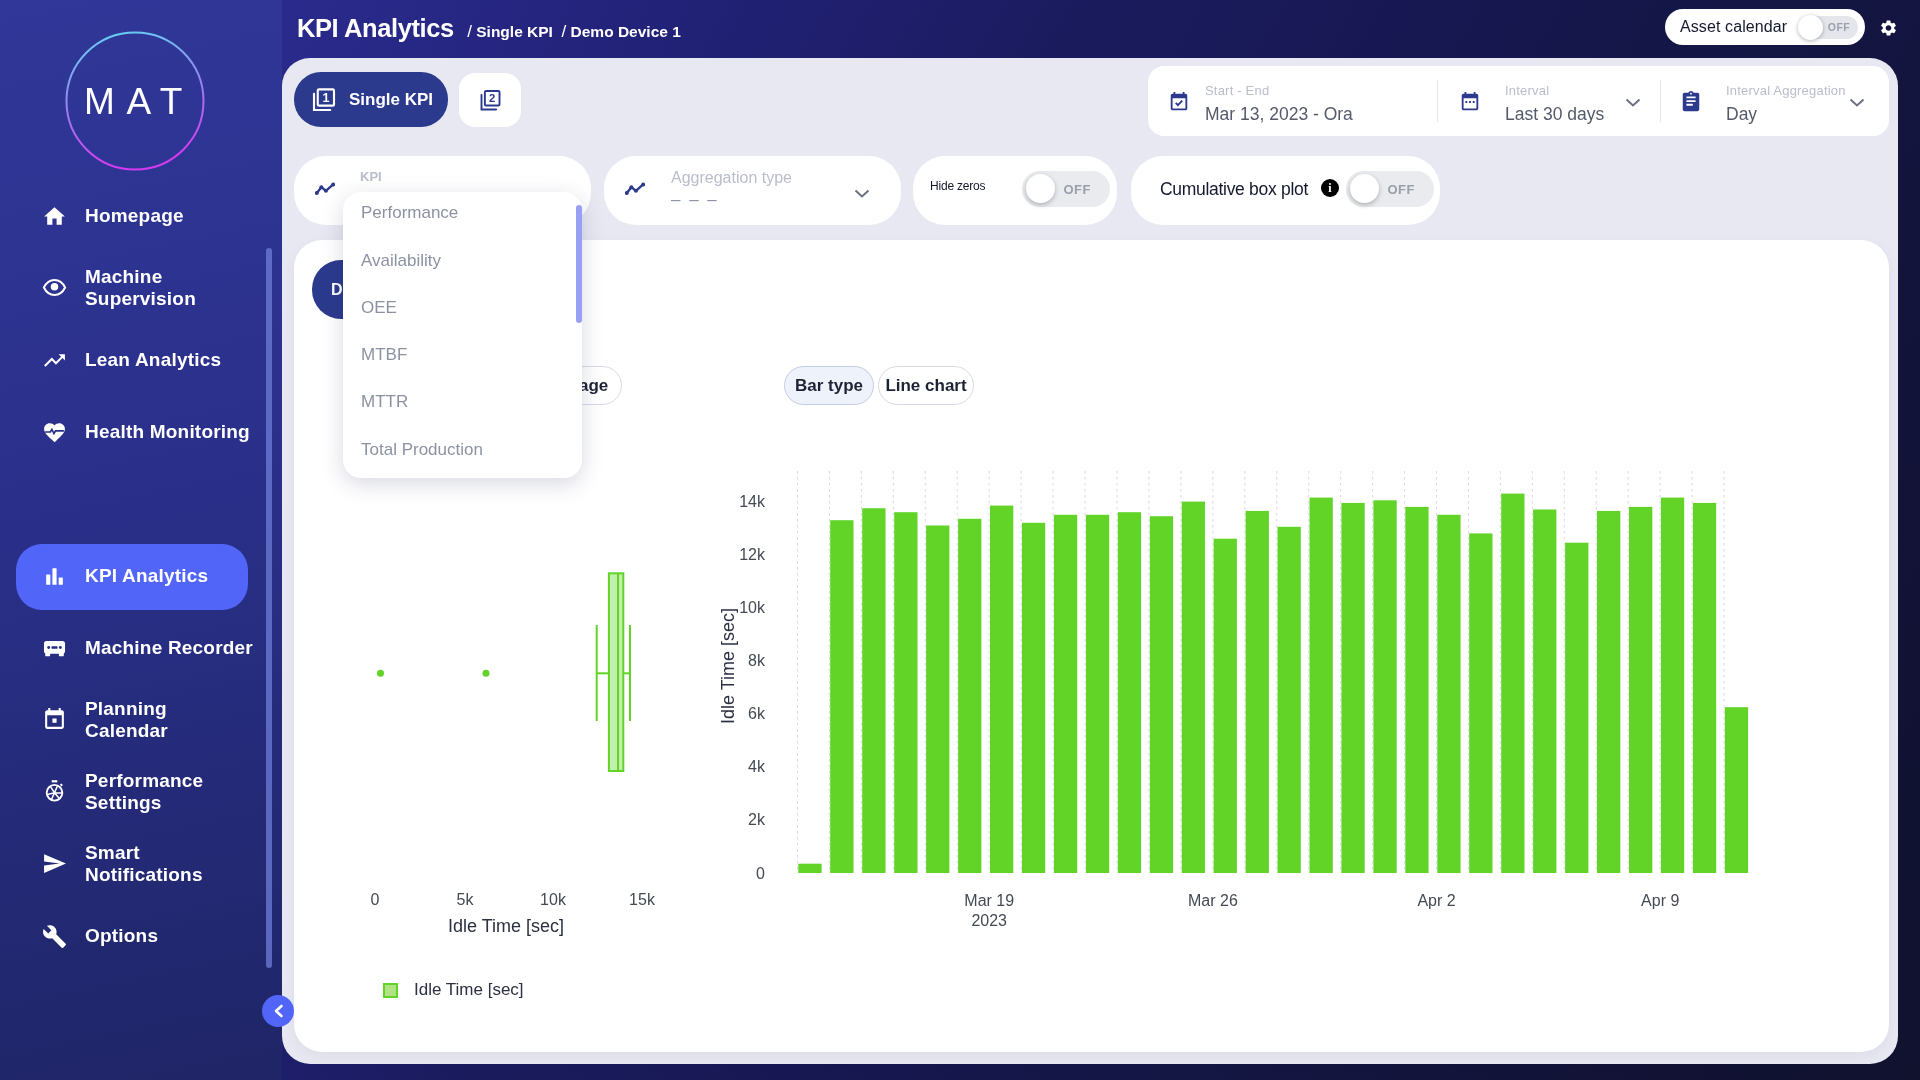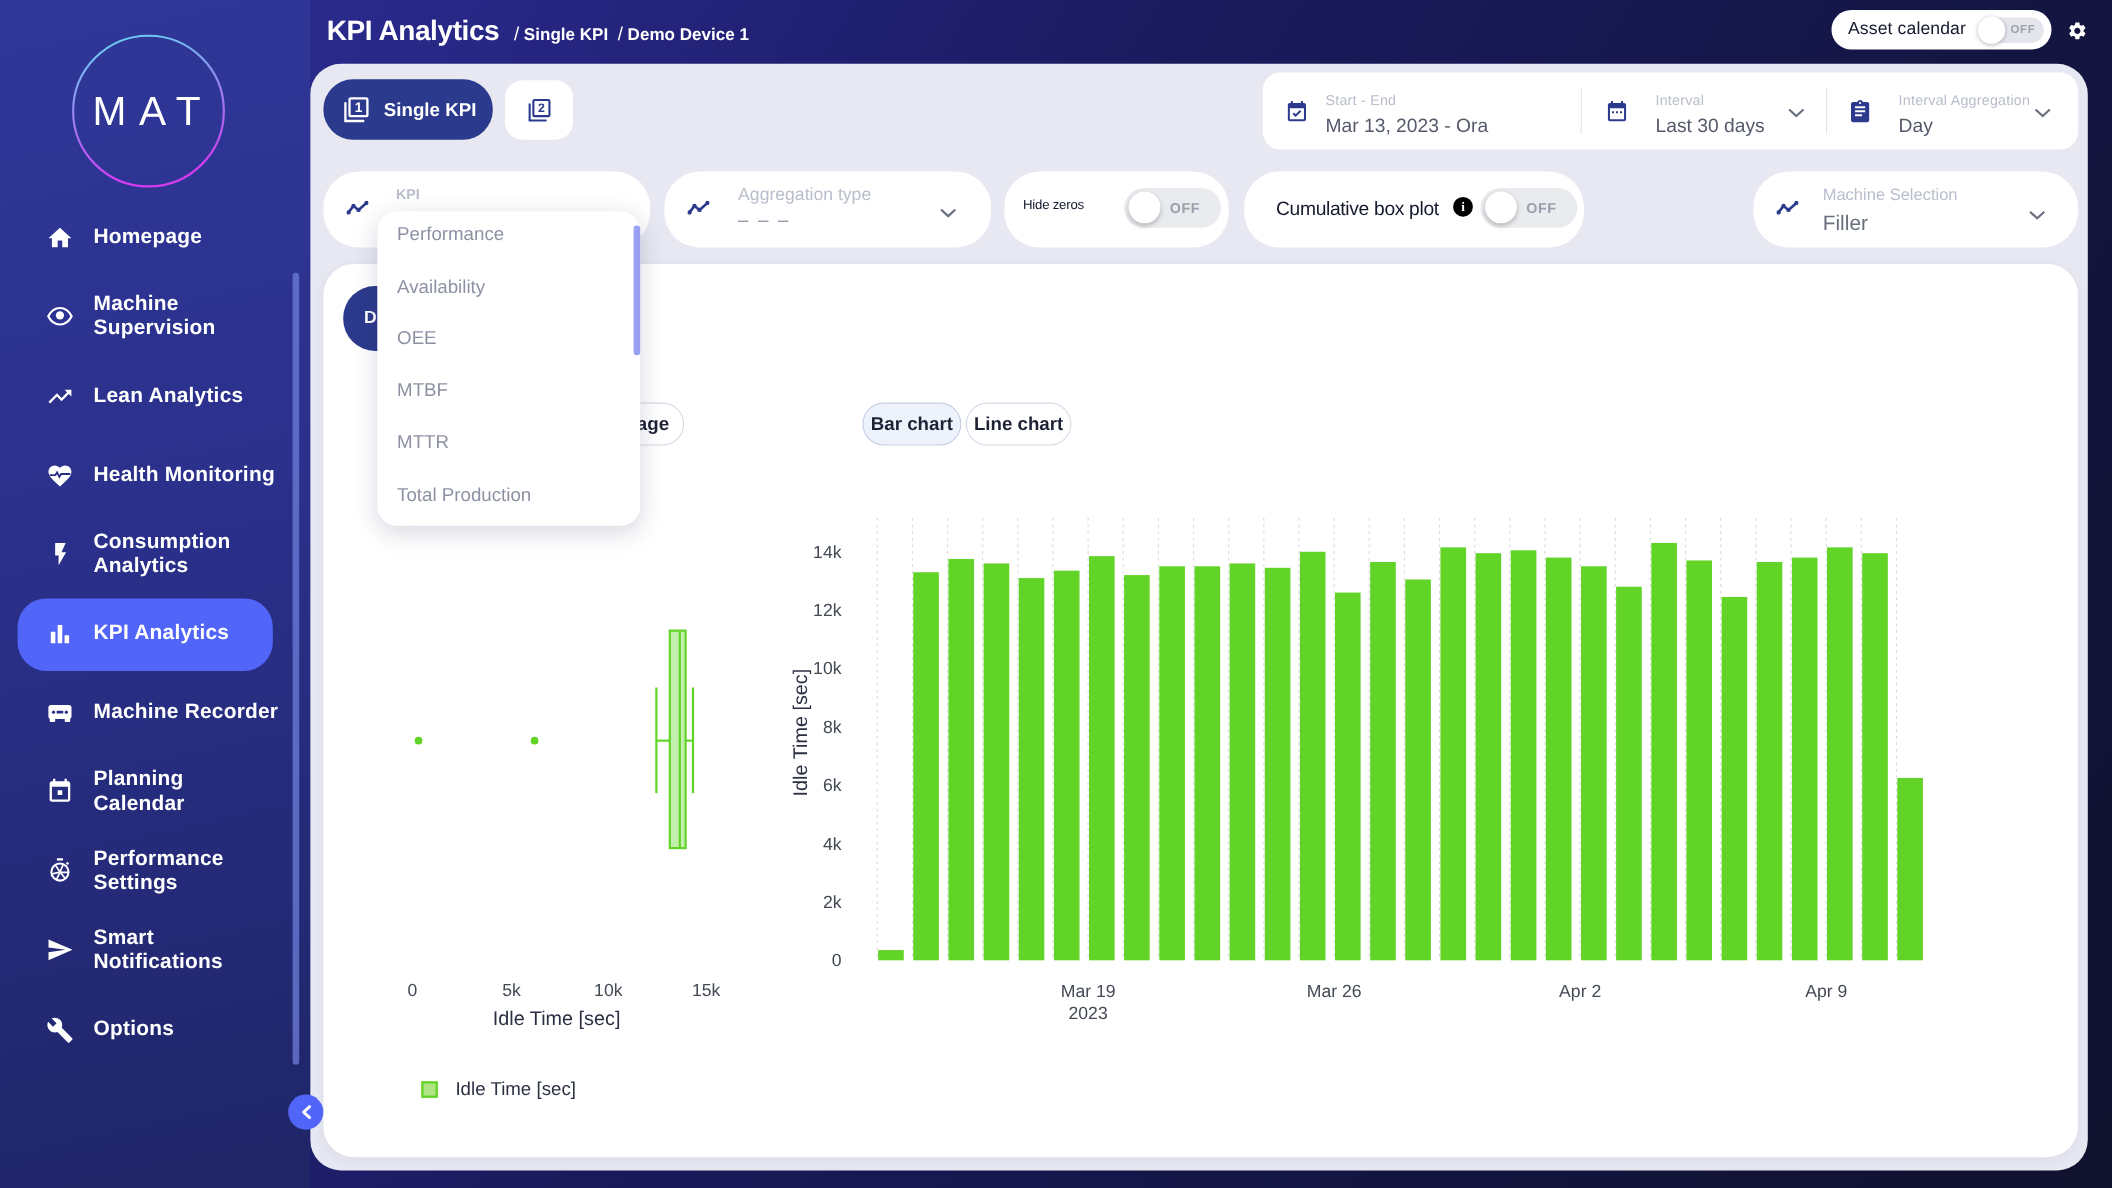--- a/index.html
+++ b/index.html
@@ -162,39 +162,25 @@
     </div>
   </div>
   <div class="abs pill" style="left:849px; width:309px;">
     <div style="position:absolute; left:29px; top:23px; font-size:17.5px; color:#15192e; letter-spacing:-0.3px;">Cumulative box plot</div>
     <div style="position:absolute; left:190px; top:23px; width:18px; height:18px; background:#000; border-radius:50%; color:#fff; font-size:12px; font-weight:bold; text-align:center; line-height:18px; font-family:'Liberation Serif',serif;">i</div>
     <div class="toggle2" style="left:215px; top:14.5px;">
       <div class="knob"></div>
       <div class="off">OFF</div>
     </div>
   </div>
-  <div class="abs pill" style="left:1312px; width:295px;">
-    <svg class="zig" viewBox="0 0 22 15" fill="none" stroke="#2c3a8d" stroke-width="2.6" stroke-linecap="round" stroke-linejoin="round">
-        <path d="M2 12 7 5.5 12 9.5 20 2.5"></path>
-        <circle cx="2" cy="12" r="2.2" fill="#2c3a8d" stroke="none"></circle>
-        <circle cx="7" cy="5.5" r="2.2" fill="#2c3a8d" stroke="none"></circle>
-        <circle cx="12" cy="9.5" r="2.2" fill="#2c3a8d" stroke="none"></circle>
-        <circle cx="20" cy="2.5" r="2.2" fill="#2c3a8d" stroke="none"></circle>
-      </svg>
-    <div class="plabel" style="left:63px; top:13px; font-size:15px;">Machine Selection</div>
-    <div class="pvalue" style="left:63px; top:37px; font-size:19px; color:#6a6f7e;">Filler</div>
-    <svg class="chev" style="position:absolute; left:250px; top:35px;" viewBox="0 0 16 9" fill="none" stroke="#6b7080" stroke-width="2">
-        <path d="M1.5 1.5 8 7.5 14.5 1.5"></path>
-      </svg>
-  </div>
 
   <div class="abs chartcard">
     <div class="btn-dark2">Distribution</div>
     <div class="btn-chip" style="left:234px; width:94px;">Average</div>
-    <div class="btn-chip" style="left:490px; width:90px; background:#eef2fb; border-color:#c3cde6;">Bar chart</div>
+    <div class="btn-chip" style="left:490px; width:90px; background:#eef2fb; border-color:#c3cde6;">Bar type</div>
     <div class="btn-chip" style="left:584px; width:96px;">Line chart</div>
 
     <svg style="position:absolute; left:36px; top:220px;" width="430" height="480" viewBox="0 0 430 480">
       <g stroke="#61d427" fill="none" stroke-width="2">
         <line x1="266.7" y1="165" x2="266.7" y2="261"></line>
         <line x1="300" y1="165" x2="300" y2="261"></line>
         <line x1="266.7" y1="213.3" x2="278.9" y2="213.3"></line>
         <line x1="293.3" y1="213.3" x2="300" y2="213.3"></line>
         <rect x="278.9" y="113.3" width="14.4" height="197.7" fill="rgba(97,212,39,0.38)"></rect>
         <line x1="288" y1="113.3" x2="288" y2="311"></line>
@@ -344,26 +330,20 @@
       </svg>
     <span class="txt">Lean Analytics</span>
   </div>
   <div class="menu-item" style="top:420px; height:24px;">
     <svg viewBox="0 0 24 24" fill="#fff">
         <path d="M12 21.35l-1.45-1.32C5.4 15.36 2 12.28 2 8.5 2 5.42 4.42 3 7.5 3c1.74 0 3.41.81 4.5 2.09C13.09 3.81 14.76 3 16.5 3 19.58 3 22 5.42 22 8.5c0 3.78-3.4 6.86-8.55 11.54L12 21.35z"></path>
         <path d="M3 11.5h5l1.5-2.5 2 4 1.5-2.5h8" stroke="#272e86" stroke-width="1.6" fill="none"></path>
       </svg>
     <span class="txt">Health Monitoring</span>
   </div>
-  <div class="menu-item" style="top:481px; height:45px;">
-    <svg viewBox="0 0 24 24" fill="#fff">
-        <path d="M7.8 2.5v11h3v8.5l6.6-11.5h-4.1l3.7-8H7.8z"></path>
-      </svg>
-    <span class="txt">Consumption<br>Analytics</span>
-  </div>
 
   <div class="active-bg" style="top:544px;"></div>
   <div class="menu-item" style="top:564px; height:24px;">
     <svg viewBox="0 0 24 24" fill="#fff">
         <rect x="4" y="10" width="4" height="10" rx="0.5"></rect>
         <rect x="10" y="4" width="4" height="16" rx="0.5"></rect>
         <rect x="16" y="13" width="4" height="7" rx="0.5"></rect>
       </svg>
     <span class="txt">KPI Analytics</span>
   </div>

